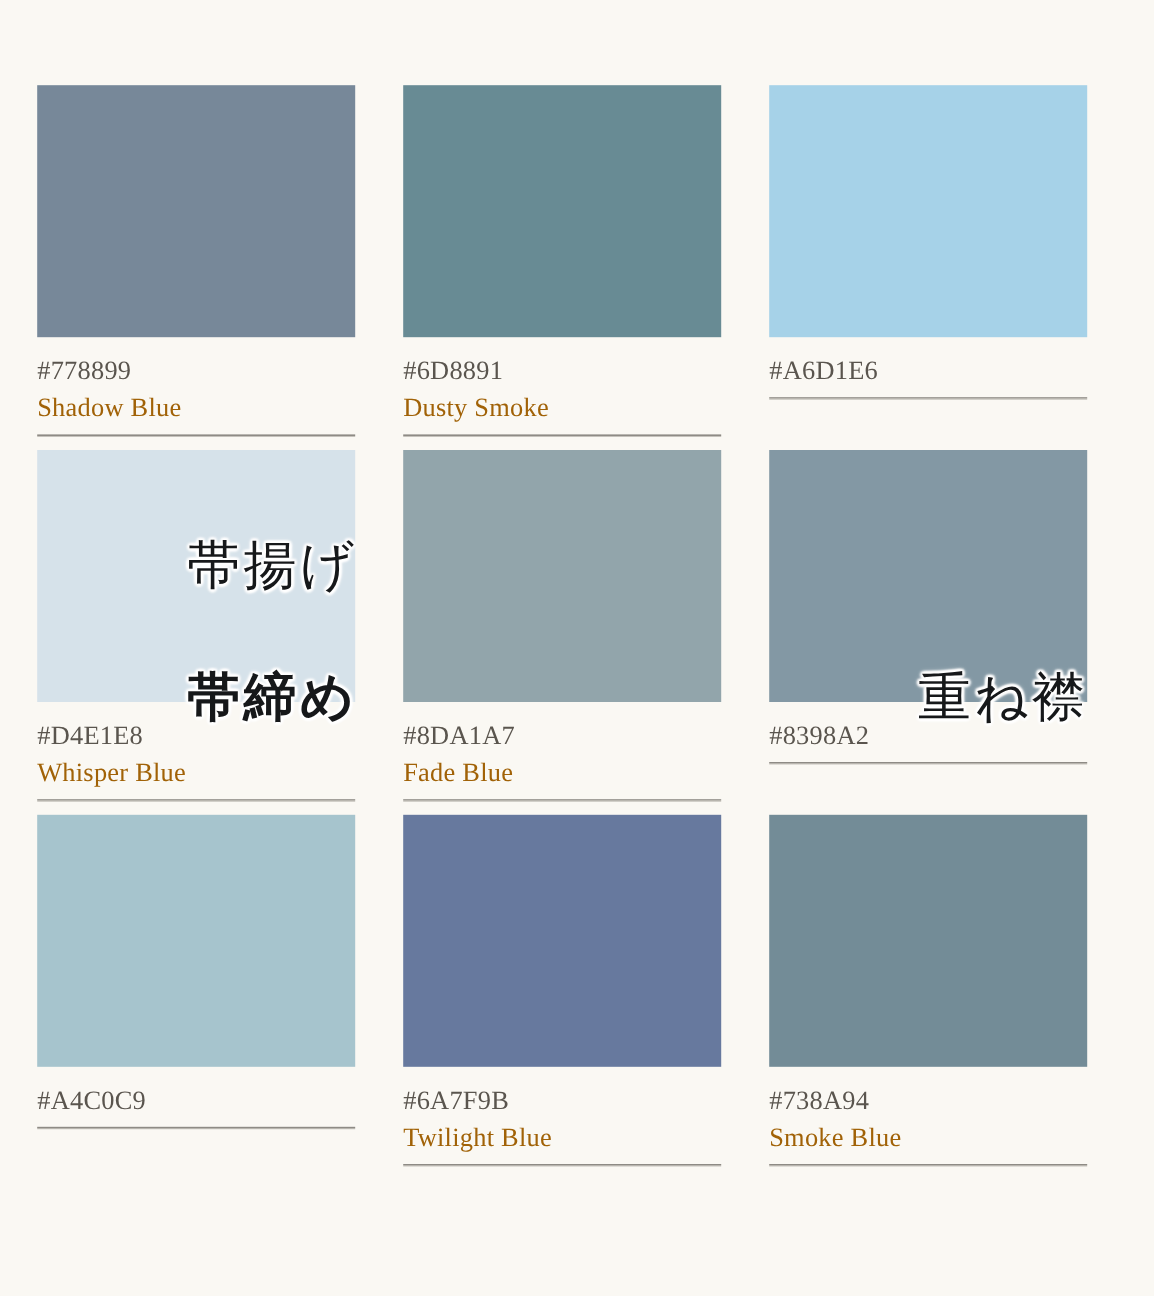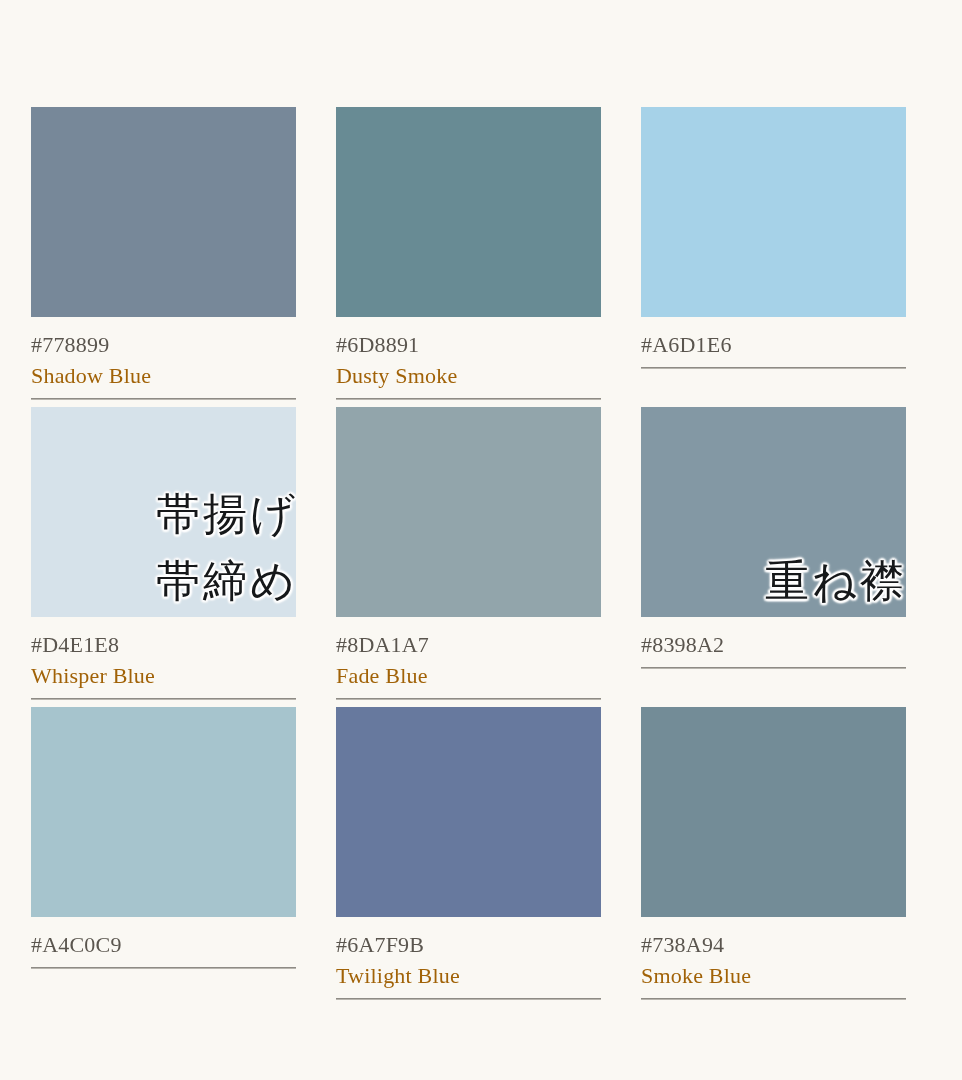--- a/index.html
+++ b/index.html
@@ -22,23 +22,22 @@
     top: 71px;
     width: 880px;
     display: grid;
     grid-template-columns: 265px 265px 265px;
     column-gap: 40px;
     row-gap: 0px;
   }
 
   .swatch-cell {
     width: 265px;
-    height: 264px;
+    height: 304px;
     position: relative;
-    margin-top: 36px;
   }
 
   .swatch-chip {
     width: 265px;
     height: 210px;
     display: block;
   }
 
   .swatch-info {
     padding-top: 12px;
@@ -75,22 +74,22 @@
     letter-spacing: 3px;
     white-space: nowrap;
     text-shadow:
       0 0 3px #ffffff, 0 0 3px #ffffff, 0 0 5px #ffffff,
       2px 0 2px #ffffff, -2px 0 2px #ffffff,
       0 2px 2px #ffffff, 0 -2px 2px #ffffff,
       1.5px 1.5px 2px #ffffff, -1.5px -1.5px 2px #ffffff,
       1.5px -1.5px 2px #ffffff, -1.5px 1.5px 2px #ffffff;
   }
 
-  #jp-obiage  { left: 156px; top: 485px; }
-  #jp-obijime { left: 156px; top: 552px; }
+  #jp-obiage  { left: 156px; top: 442px; }
+  #jp-obijime { left: 156px; top: 552px; font-weight: bold; }
   #jp-kasane  { left: 765px; top: 552px; }
 </style>
 </head>
 <body>
 
 <div class="palette-grid">
 
   <div class="swatch-cell">
     <div class="swatch-chip" style="background-color: rgb(119, 136, 153);"></div>
     <div class="swatch-info">

